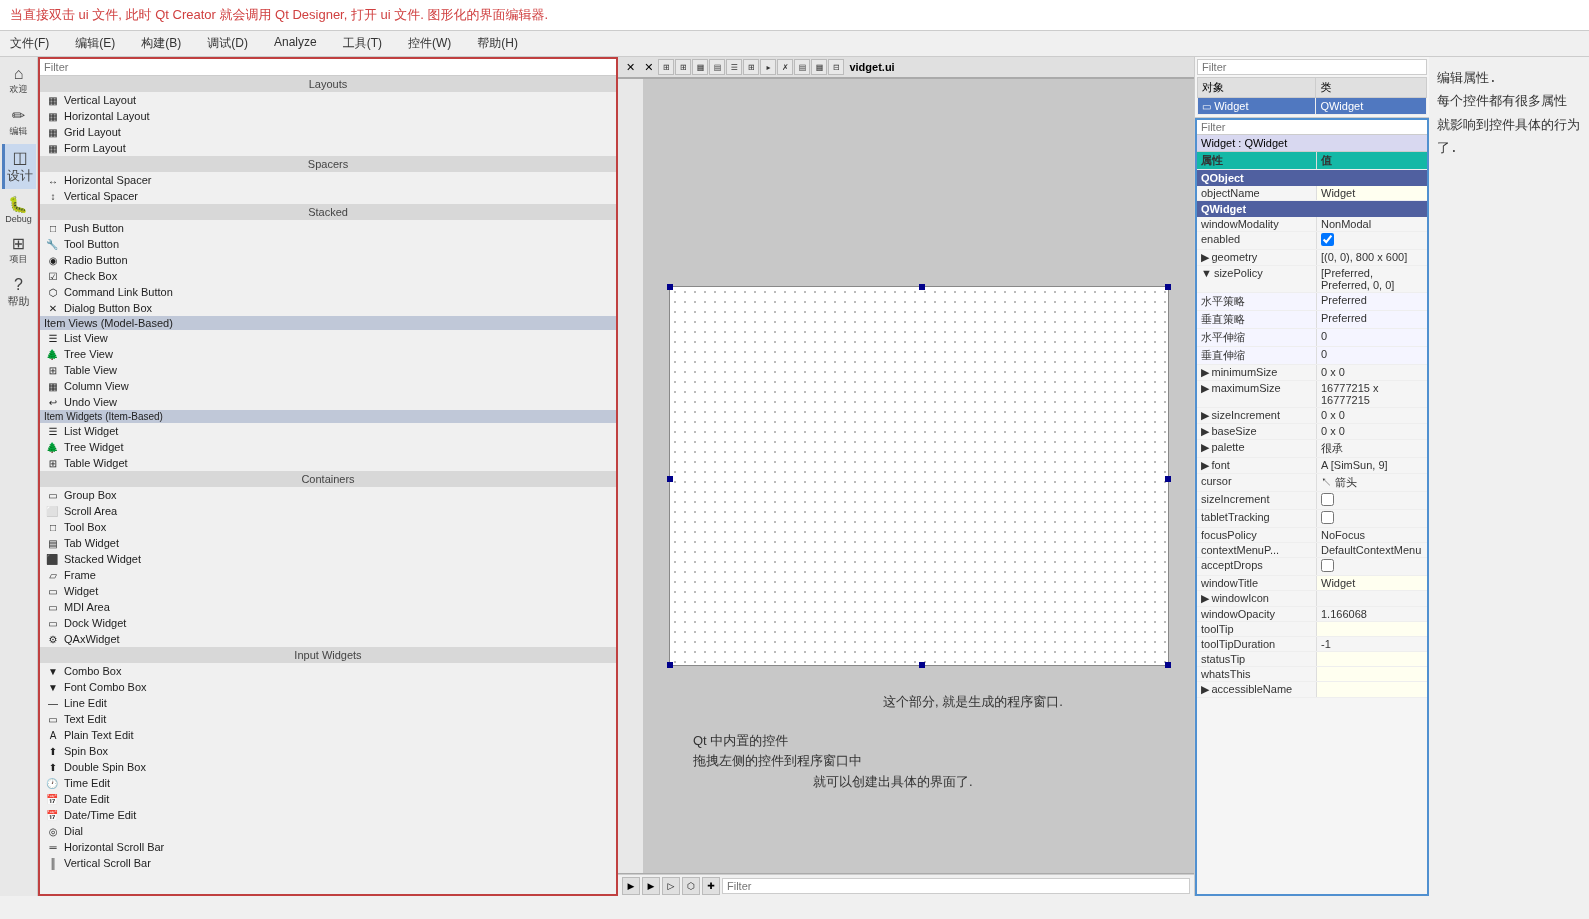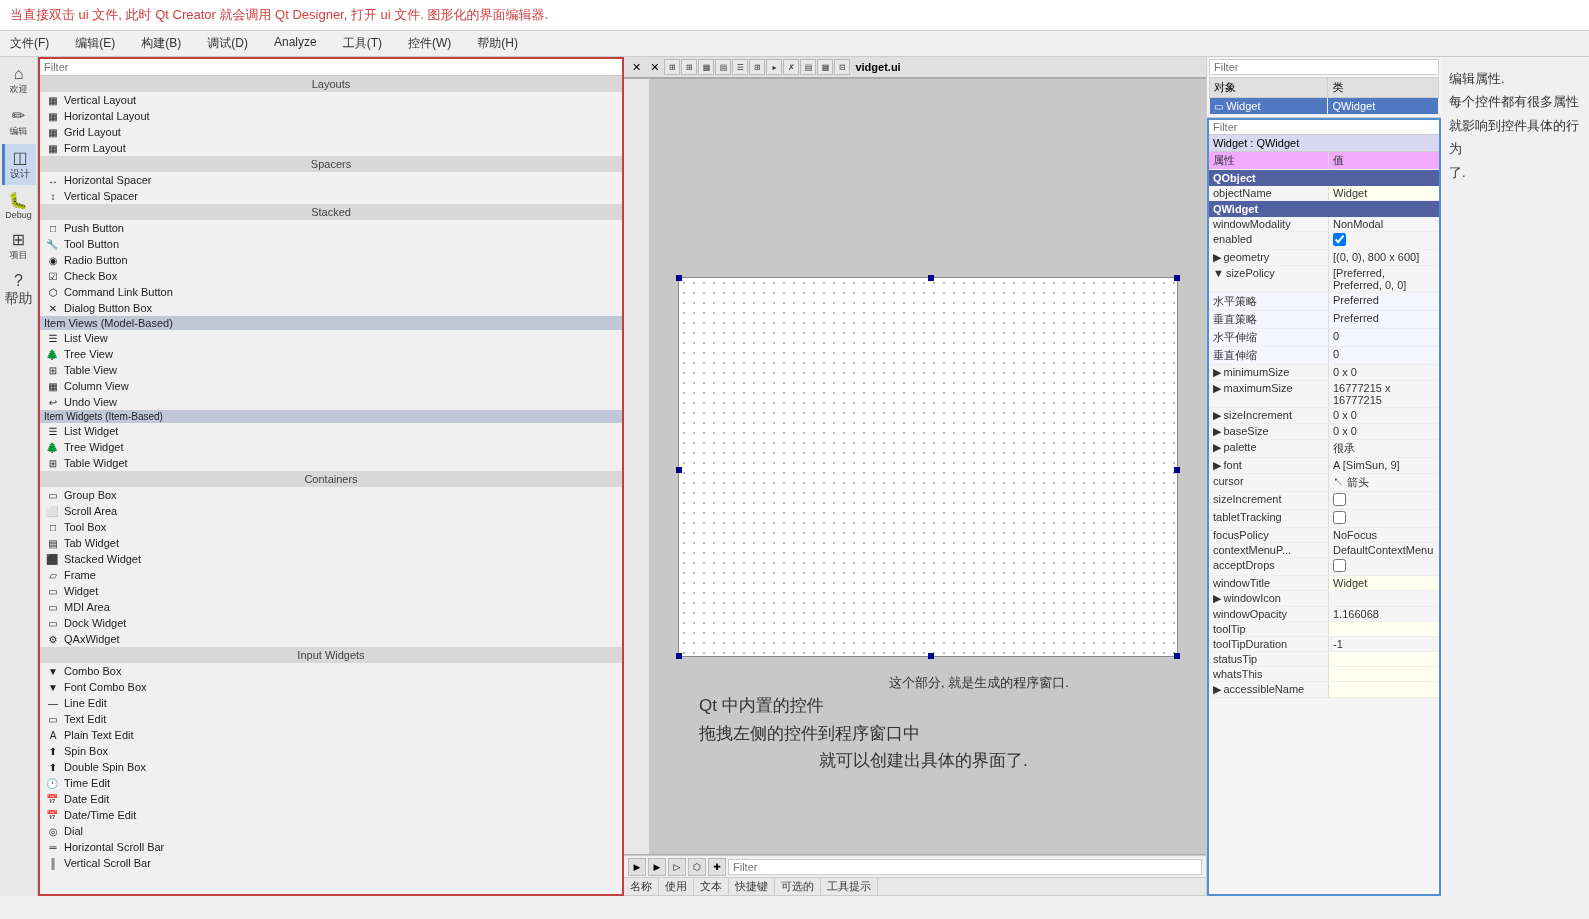--- a/index.html
+++ b/index.html
@@ -278,33 +278,33 @@
     <div class="sidebar-icon-item">
       <span class="icon-symbol">⌂</span>
       <span style="font-size:9px">欢迎</span>
     </div>
     <div class="sidebar-icon-item">
       <span class="icon-symbol">✏</span>
       <span style="font-size:9px">编辑</span>
     </div>
     <div class="sidebar-icon-item" style="background:#c8d8ee; border-left:3px solid #5080c0;">
       <span class="icon-symbol">◫</span>
-      <span style="font-size:10px">设计</span>
+      <span style="font-size:13px">设计</span>
     </div>
     <div class="sidebar-icon-item">
       <span class="icon-symbol">🐛</span>
       <span style="font-size:9px">Debug</span>
     </div>
     <div class="sidebar-icon-item">
       <span class="icon-symbol">⊞</span>
       <span style="font-size:9px">项目</span>
     </div>
     <div class="sidebar-icon-item">
       <span class="icon-symbol">?</span>
-      <span style="font-size:14px">帮助</span>
+      <span style="font-size:11px">帮助</span>
     </div>
   </div>
 
   <div class="sidebar-content">
     <input class="filter-input" type="text" placeholder="Filter" style="">
 
     
     <div class="widget-item section-title">Layouts</div>
     <div class="widget-item">
       <span class="widget-icon">▦</span>
@@ -532,43 +532,35 @@
         <div class="canvas-handle" style="top:50%; left:-3px;"></div>
         <div class="canvas-handle" style="top:50%; right:-3px;"></div>
         <div class="canvas-handle" style="bottom:-3px; left:-3px;"></div>
         <div class="canvas-handle" style="bottom:-3px; left:50%;"></div>
         <div class="canvas-handle" style="bottom:-3px; right:-3px;"></div>
       </div>
 
       <div class="annotation-box" style="bottom: 160px; left: 240px; font-size:13px;">
         <span>这个部分, 就是生成的程序窗口.</span>
       </div>
-      <div class="annotation-box" style="bottom: 80px; left: 50px; font-size:17px; color: #333;">
+      <div class="annotation-box" style="bottom: 80px; left: 50px; font-size:13px; color: #333;">
         <div style="display:inline-block; margin-right: 80px;">Qt 中内置的控件</div>
         <div>拖拽左侧的控件到程序窗口中</div>
         <div style="margin-left: 120px;">就可以创建出具体的界面了.</div>
       </div>
     </div>
 
     <div style="border-top:1px solid #aaa; background:#f0f0f0;">
       <div class="bottom-bar">
         <div class="bottom-bar-btn">▶</div>
         <div class="bottom-bar-btn">▶</div>
         <div class="bottom-bar-btn">▷</div>
         <div class="bottom-bar-btn">⬡</div>
         <div class="bottom-bar-btn">✚</div>
         <input type="text" style="flex: 1 1 0%; font-size: 11px; padding: 1px 4px; border: 1px solid rgb(204, 204, 204);" placeholder="Filter">
-      </div>
-      <div class="signals-header">
-        <span class="signals-header-cell">名称</span>
-        <span class="signals-header-cell">使用</span>
-        <span class="signals-header-cell">文本</span>
-        <span class="signals-header-cell">快捷键</span>
-        <span class="signals-header-cell">可选的</span>
-        <span class="signals-header-cell">工具提示</span>
       </div>
     </div>
   </div>
 
   <div class="right-panel">
 
     <div class="object-inspector">
       <div class="filter-bar">
         <input type="text" style="border: none; outline: none; font-size: 11px; width: 100%;" placeholder="Filter">
       </div>
@@ -590,21 +582,21 @@
         </tbody>
       </table>
     </div>
 
     <div class="properties-panel">
       <div class="prop-filter">
         <input type="text" style="border: none; outline: none; font-size: 11px; width: 100%;" placeholder="Filter">
       </div>
       <div class="prop-title">Widget : QWidget</div>
 
-      <div class="prop-row" style="background:#f0abfc; font-weight:normal;">
+      <div class="prop-row" style="background:#14b8a6; font-weight:bold;">
         <div class="prop-name">属性</div>
         <div class="prop-value">值</div>
       </div>
 
       <div class="prop-section-row">QObject</div>
       <div class="prop-row">
         <div class="prop-name">objectName</div>
         <div class="prop-value yellow">Widget</div>
       </div>
 
@@ -745,20 +737,20 @@
       </div>
       <div class="prop-row">
         <div class="prop-name">
           <span style="margin-right:2px;">▶</span>accessibleName
         </div>
         <div class="prop-value yellow"></div>
       </div>
     </div>
   </div>
 
-  <div style="width:148px; padding:10px 8px; font-size:13px; color:#333; line-height:1.8; flex-shrink:0;">
+  <div style="width:160px; padding:10px 8px; font-size:13px; color:#333; line-height:1.8; flex-shrink:0;font-family:Liberation Mono, monospace;">
     <div>编辑属性.</div>
     <div>每个控件都有很多属性</div>
     <div>就影响到控件具体的行为</div>
     <div>了.</div>
   </div>
 
 </div>
 
 </body></html>

